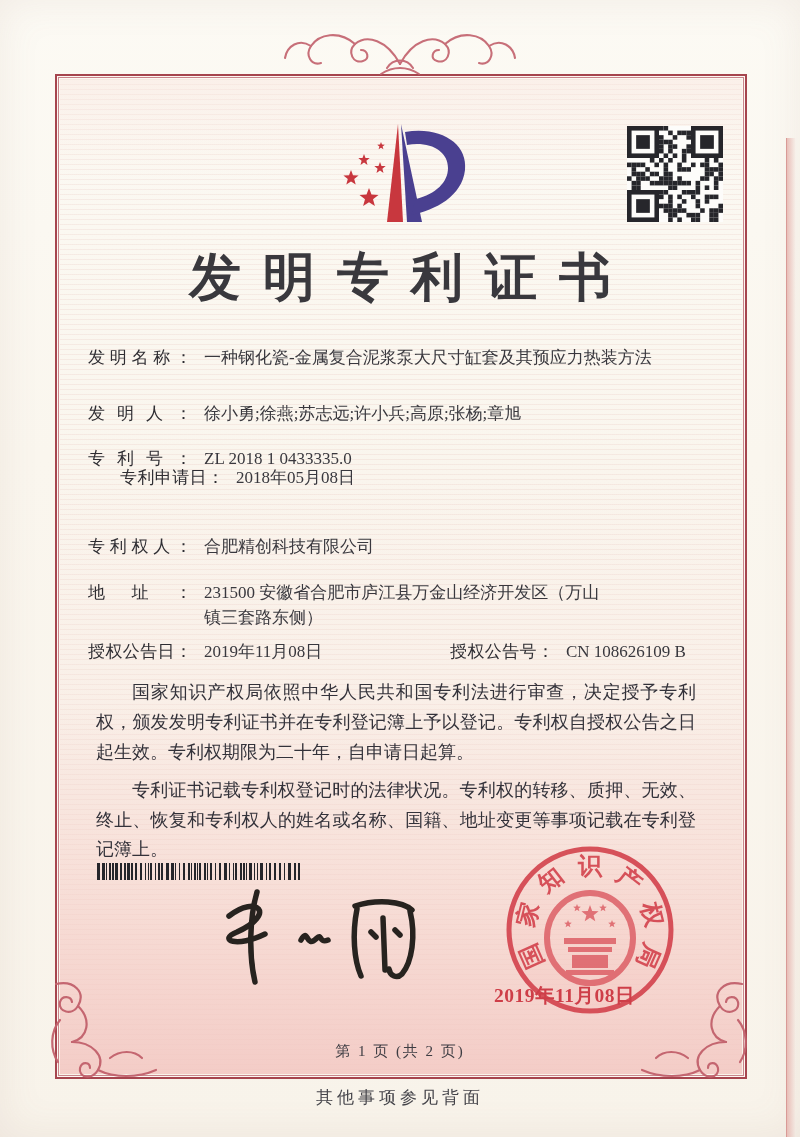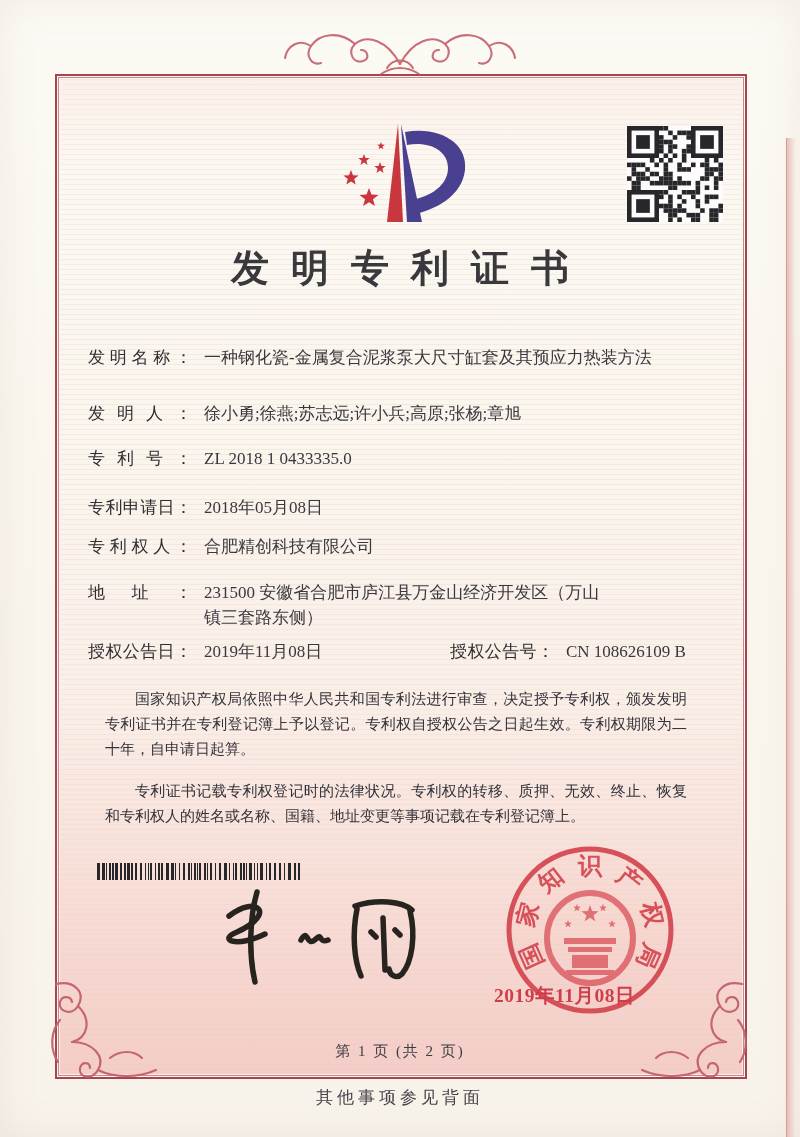--- a/index.html
+++ b/index.html
@@ -27,34 +27,34 @@
     border-left:1px solid #d99a96;
   }
   
   .ornament{position:absolute;z-index:2;}
   
   .cert-no{position:absolute;left:88px;top:122px;z-index:2;font-size:17px;letter-spacing:1.5px;color:#3f3e42;}
   .logo{position:absolute;left:335px;top:120px;width:150px;height:112px;z-index:2;}
   .qr{position:absolute;left:627px;top:126px;width:96px;height:96px;z-index:2;background:#fdfcfa;}
   .title{
     position:absolute;left:0;right:0;top:243px;z-index:2;text-align:center;
-    font-size:38px;font-weight:700;letter-spacing:22px;padding-left:22px;color:#39383d;
+    font-size:52px;font-weight:700;letter-spacing:22px;padding-left:22px;color:#39383d;
   }
   
   .row{position:absolute;left:88px;width:618px;z-index:2;display:flex;font-size:17px;line-height:1.45;}
   .row .lab{flex:0 0 104px;text-align:justify;text-align-last:justify;color:#2e2d32;white-space:nowrap;}
   .row .val{flex:1;margin-left:12px;color:#39383e;}
   .row .val.addr{max-width:410px;}
   .pair{display:flex;font-size:17px;}
   .pair .lab{flex:0 0 104px;text-align:justify;text-align-last:justify;}
   .pair .val{margin-left:12px;}
   .pair.second{position:absolute;left:362px;top:0;}
   
   .body-text{position:absolute;left:88px;width:616px;top:670px;z-index:2;}
-  .body-text p{margin:17px;text-indent:2em;font-size:15px;line-height:1.66;text-align:justify;color:#33323a;}
+  .body-text p{margin:8px;text-indent:2em;font-size:18px;line-height:1.66;text-align:justify;color:#33323a;}
   
   .barcode{position:absolute;left:97px;top:863px;width:206px;height:17px;z-index:2;}
   .director{position:absolute;left:103px;top:914px;z-index:2;font-size:19px;letter-spacing:3px;color:#2f2e33;}
   .director div{margin-bottom:12px;}
   .signature{position:absolute;left:205px;top:876px;width:228px;height:118px;z-index:3;}
   .seal{position:absolute;left:498px;top:838px;width:184px;height:184px;z-index:3;opacity:.92;}
   .seal-date{position:absolute;left:494px;top:982px;z-index:4;font-size:19.5px;font-weight:700;letter-spacing:.5px;color:#ce3e48;}
   .page-info{position:absolute;left:0;right:0;top:1042px;z-index:2;text-align:center;font-size:15px;letter-spacing:2px;color:#3e3d43;}
   .footer-note{position:absolute;left:0;right:0;top:1086px;z-index:2;text-align:center;font-size:17px;letter-spacing:4px;color:#45444a;}
 </style>
@@ -274,21 +274,21 @@
     <span class="val">一种钢化瓷-金属复合泥浆泵大尺寸缸套及其预应力热装方法</span>
   </div>
   <div class="row" style="top:402px;">
     <span class="lab">发明人：</span>
     <span class="val">徐小勇;徐燕;苏志远;许小兵;高原;张杨;章旭</span>
   </div>
   <div class="row" style="top:447px;">
     <span class="lab">专利号：</span>
     <span class="val">ZL 2018 1 0433335.0</span>
   </div>
-  <div class="row" style="top:496px;">
+  <div class="row" style="top:466px;margin-left:32px;">
     <span class="lab">专利申请日：</span>
     <span class="val">2018年05月08日</span>
   </div>
   <div class="row" style="top:535px;">
     <span class="lab">专利权人：</span>
     <span class="val">合肥精创科技有限公司</span>
   </div>
   <div class="row" style="top:581px;">
     <span class="lab">地址：</span>
     <span class="val addr">231500 安徽省合肥市庐江县万金山经济开发区（万山镇三套路东侧）</span>

